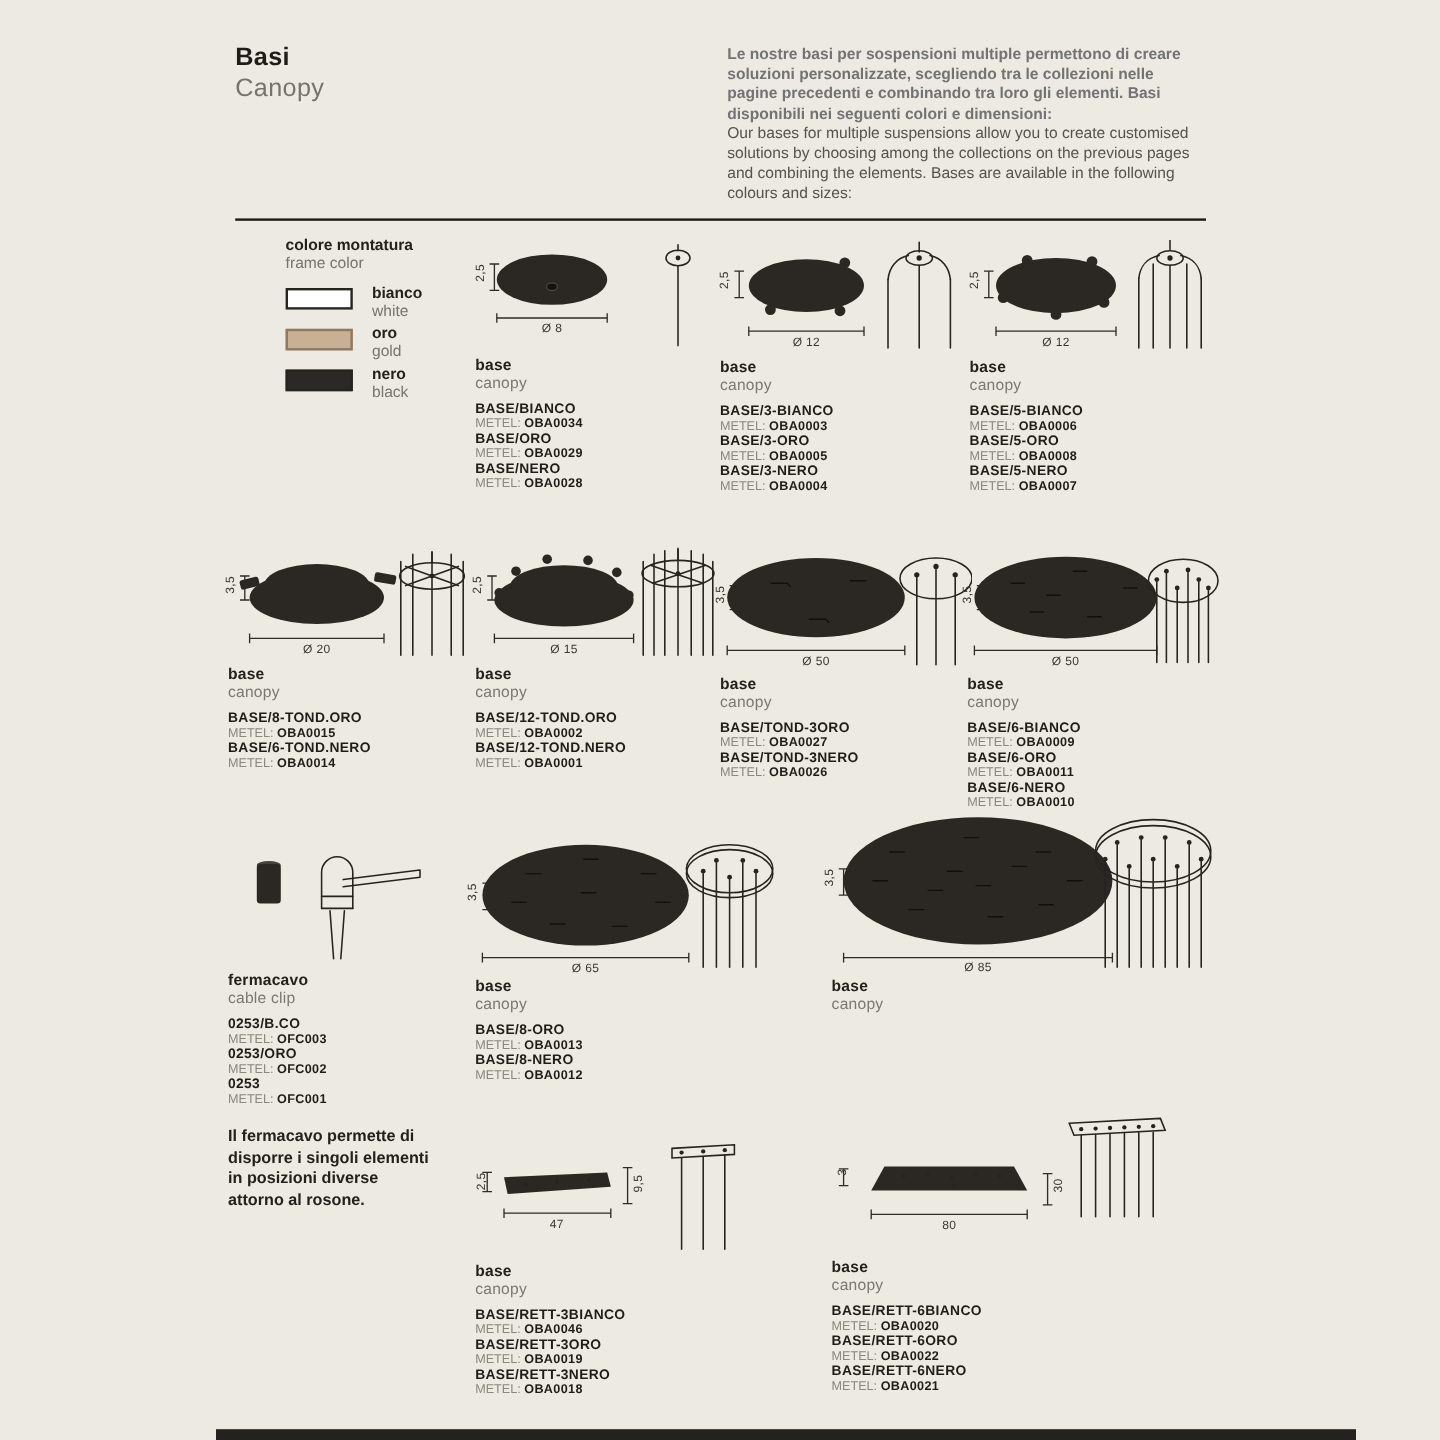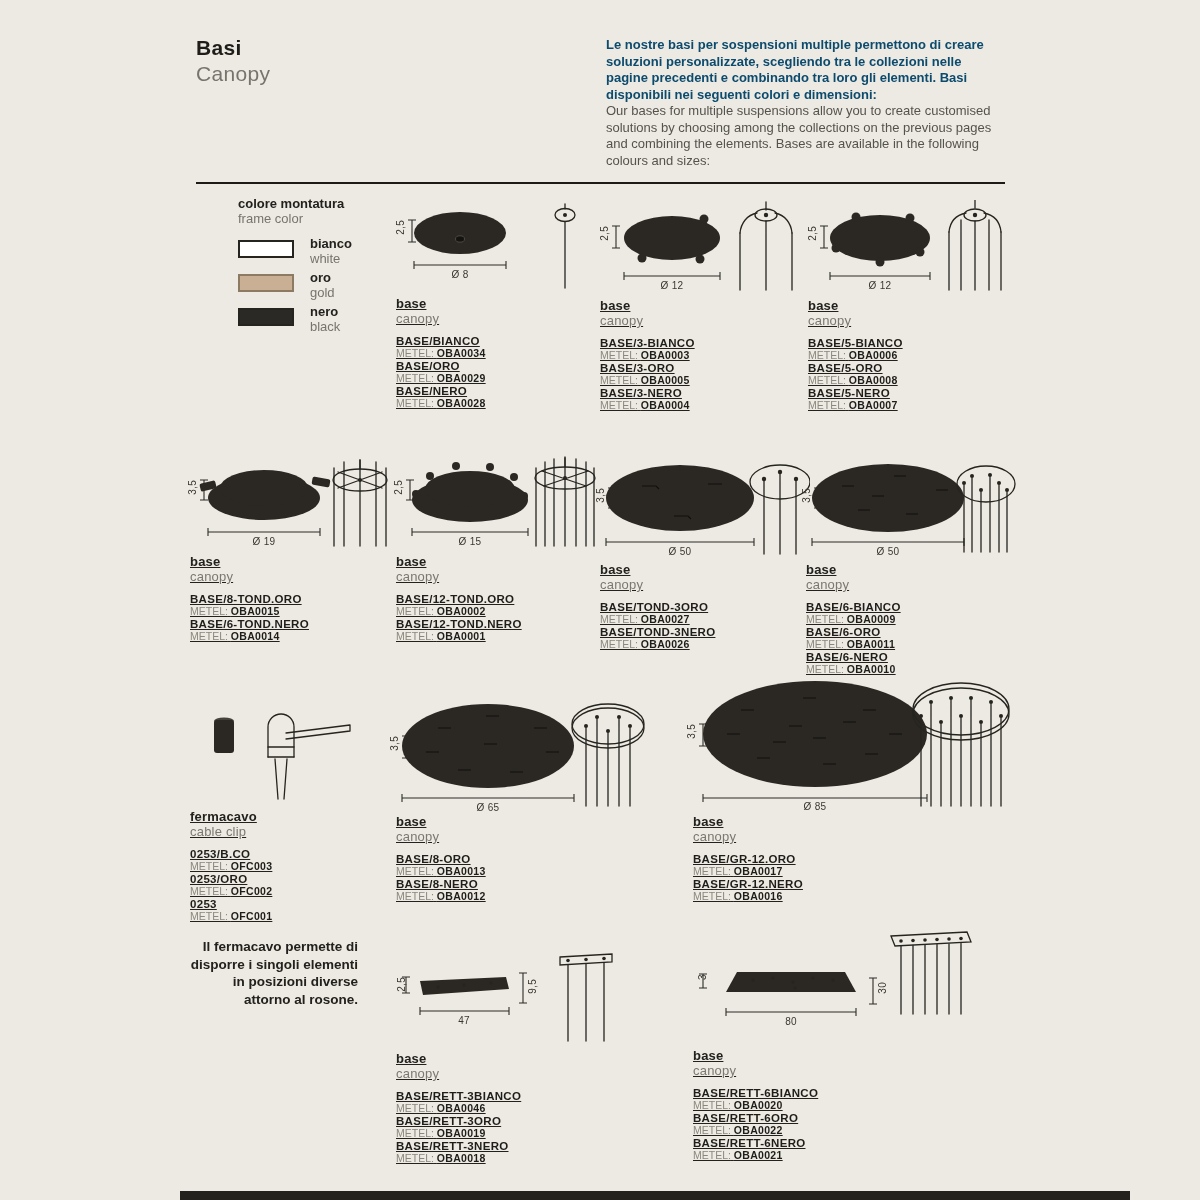--- a/index.html
+++ b/index.html
@@ -2,48 +2,48 @@
 <html><head>
 <meta charset="utf-8">
 <style>
   html,body{margin:0;padding:0;background:#eceae2;}
   .page{position:relative;width:1200px;height:1200px;background:#eceae2;
         font-family:"Liberation Sans",sans-serif;color:#23211d;overflow:hidden;}
   
   .title-it{position:absolute;left:196px;top:36px;font-size:21px;font-weight:bold;color:#1f1d19;letter-spacing:.3px;}
   .title-en{position:absolute;left:196px;top:62px;font-size:21px;color:#76746c;letter-spacing:.3px;}
   .intro{position:absolute;left:606px;top:37px;width:400px;font-size:13px;line-height:16.5px;}
-  .intro .it{font-weight:bold;color:#0c4a6e;}
+  .intro .it{font-weight:bold;color:#737373;}
   .intro .en{color:#55534d;}
   .rule{position:absolute;left:196px;top:182px;width:809px;height:2px;background:#1d1b17;}
   
   .legend{position:absolute;left:196px;top:196px;margin-left:42px;}
   .legend .lt{font-size:13px;font-weight:bold;color:#23211d;}
   .legend .le{font-size:13px;color:#76746c;}
   .swrow{position:absolute;left:0;width:220px;height:26px;}
   .sw{position:absolute;left:0;top:2px;width:56px;height:18px;border:2px solid #26241f;box-sizing:border-box;}
   .swl{position:absolute;left:72px;top:-2px;font-size:13px;}
   .swl .n{font-weight:bold;color:#23211d;}
   .swl .e{color:#76746c;}
   
-  .card{position:absolute;text-decoration:underline;}
+  .card{position:absolute;}
   .draw{position:relative;}
   .draw svg{display:block;}
   .dim{position:absolute;font-size:10px;color:#3a3832;letter-spacing:.3px;white-space:nowrap;}
   .rot{writing-mode:vertical-lr;transform:rotate(180deg);}
   .ctr{text-align:center;}
   .tit{font-size:13px;font-weight:bold;color:#23211d;margin-top:6px;letter-spacing:.2px;}
   .ten{font-size:13px;color:#7a7870;letter-spacing:.2px;}
   .codes{margin-top:9px;}
   .cn{font-size:11.5px;font-weight:bold;color:#1f1d19;line-height:12.4px;letter-spacing:.3px;}
   .cl{font-size:10.5px;line-height:12.4px;}
   .mt{color:#8a877e;margin-top:22px;}
   .cv{font-weight:bold;color:#1f1d19;letter-spacing:.3px;}
   
-  .note{position:absolute;left:190px;top:938px;width:168px;font-size:13.5px;line-height:17.5px;text-align:right;}
+  .note{position:absolute;left:190px;top:938px;width:168px;font-size:13.5px;line-height:17.5px;}
   .note .it{font-weight:bold;color:#23211d;}
   .note .en{color:#6d6b64;}
   .footer-bar{position:absolute;left:180px;top:1191px;width:950px;height:9px;background:#24221e;}
   
   .s{fill:none;stroke:#26241f;stroke-width:1.3;stroke-linecap:round;}
   .dm{fill:none;stroke:#2d2b26;stroke-width:1.1;stroke-linecap:butt;}
   .f{fill:#2b2824;stroke:none;}
   .d{fill:#26241f;}
   .m{fill:none;stroke:#110f0b;stroke-width:1.2;}
 </style>
@@ -177,21 +177,21 @@
         <rect class="f" x="122" y="26" width="18" height="8" rx="2" transform="rotate(10 131 30)"></rect>
         <ellipse class="f" cx="74" cy="46" rx="56" ry="22"></ellipse>
         <ellipse class="f" cx="74" cy="36" rx="44" ry="18"></ellipse>
         <path class="dm" d="M18 80 h112 M18 76 v8 M130 76 v8"></path>
         <path class="s" d="M144 16 V94 M154 10 V94 M170 8 V94 M186 10 V94 M196 16 V94"></path>
         <ellipse class="s" cx="170" cy="28" rx="27" ry="11"></ellipse>
         <path class="s" d="M148 20 L192 36 M192 20 L148 36 M170 17 V8"></path>
         <circle class="d" cx="170" cy="28" r="2"></circle>
       </svg>
       <span class="dim rot" style="left:-3px;top:28px">3,5</span>
-      <span class="dim ctr" style="left:42px;top:84px;width:64px">Ø 19</span>
+      <span class="dim ctr" style="left:42px;top:84px;width:64px">Ø 20</span>
     </div>
     <div class="tit">base</div>
     <div class="ten">canopy</div>
     <div class="codes">
       <div class="cn">BASE/8-TOND.ORO</div>
       <div class="cl"><span class="mt">METEL:</span> <span class="cv">OBA0015</span></div>
       <div class="cn">BASE/6-TOND.NERO</div>
       <div class="cl"><span class="mt">METEL:</span> <span class="cv">OBA0014</span></div>
     </div>
   </div>
@@ -354,26 +354,20 @@
           <circle class="d" cx="288" cy="50" r="2"></circle>
           <circle class="d" cx="298" cy="30" r="2"></circle>
           <circle class="d" cx="308" cy="44" r="2"></circle>
         <path class="s" d="M228 46 V134 M238 32 V134 M248 52 V134 M258 28 V134 M268 46 V134 M278 28 V134 M288 52 V134 M298 32 V134 M308 46 V134"></path>
       </svg>
       <span class="dim rot" style="left:-7px;top:52px">3,5</span>
       <span class="dim ctr" style="left:90px;top:129px;width:64px">Ø 85</span>
     </div>
     <div class="tit">base</div>
     <div class="ten">canopy</div>
-    <div class="codes">
-      <div class="cn">BASE/GR-12.ORO</div>
-      <div class="cl"><span class="mt">METEL:</span> <span class="cv">OBA0017</span></div>
-      <div class="cn">BASE/GR-12.NERO</div>
-      <div class="cl"><span class="mt">METEL:</span> <span class="cv">OBA0016</span></div>
-    </div>
   </div>
 
   <div class="note">
     <div class="it">Il fermacavo permette di disporre i singoli elementi in posizioni diverse attorno al rosone.</div>
   </div>
 
   <div class="card" style="left:396px;top:945px;width:250px">
     <div class="draw" style="height:100px">
       <svg width="250" height="100">
         <path class="dm" d="M10 32 v16 M6 32 h8 M6 48 h8"></path>

